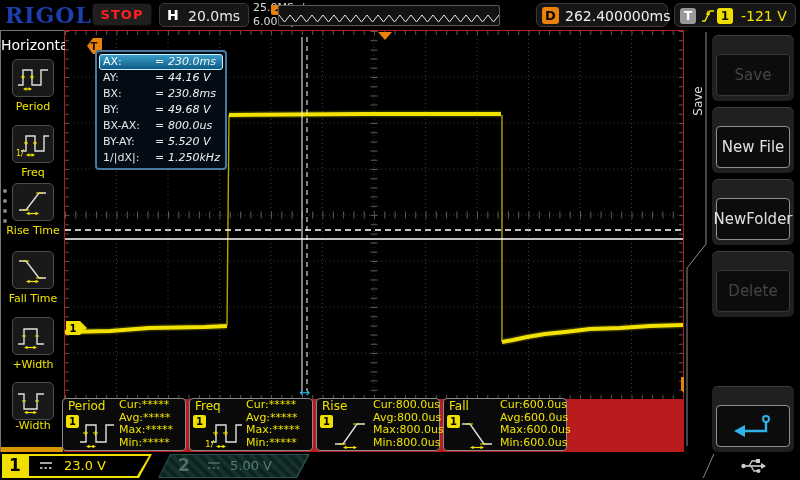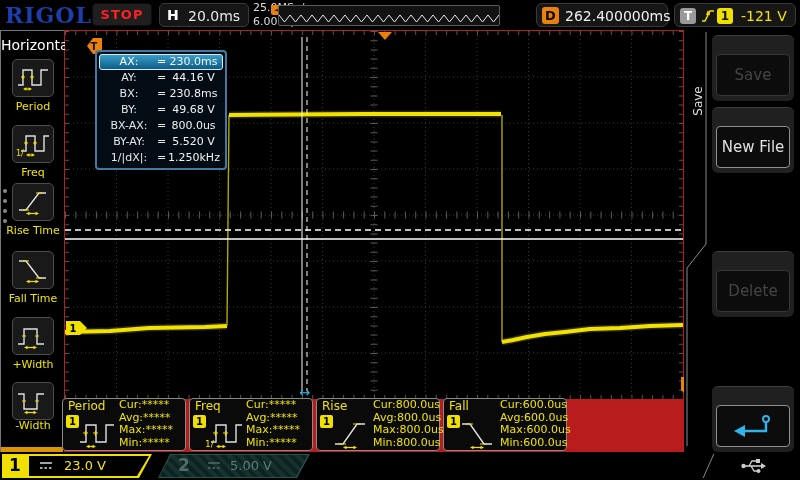--- a/index.html
+++ b/index.html
@@ -50,24 +50,24 @@
   .lm-scroll { position:absolute; left:0; top:416px; width:62px; height:5px; background:#d99400; }
   .wave-stroke { stroke:#e0e0e0; fill:none; stroke-width:1.4; }
   .yel-stroke  { stroke:#f0e000; fill:none; stroke-width:1.2; }
   .yel-fill { fill:#f0e000; }
 
   
   #grat { position:absolute; left:65px; top:31px; width:618px; height:368px; background:#000; }
 
   
   #cursorbox { position:absolute; left:95px; top:50px; width:132px; background:rgba(3,14,24,0.88);
-               border:2px solid #46799f; border-radius:4px; padding:2px 2px;text-align:center; }
+               border:2px solid #46799f; border-radius:4px; padding:2px 2px; }
   .crow { display:grid; grid-template-columns:52px 13px auto; font-size:11px; line-height:14px;
           color:#e8e8e8; padding:0 3px; border:1px solid transparent; border-radius:3px; }
-  .crow .cv { color:#f2f2f2; }
+  .crow .cv { color:#f2f2f2;font-style:italic; }
   .crow.sel { background:linear-gradient(#3a9ec8,#0c5c86); border-color:#cfeeff; color:#fff; }
 
   
   #trigmark { position:absolute; left:681px; top:377px; width:15px; height:21px; }
 
   
   #rightmenu { position:absolute; left:684px; top:30px; width:116px; height:422px; background:#000; }
   .rm-tab { position:absolute; left:-26px; top:64px; width:80px; height:14px; text-align:center;
             color:#ddd; font-size:12px; transform:rotate(-90deg); }
   .rbtn { position:absolute; left:28px; width:82px; height:66px; background:#202020; border-radius:6px;
@@ -344,20 +344,23 @@
       <path d="M22,2 V214 L3,238 V416" stroke="#8a8a8a" stroke-width="1" fill="none"></path>
     </svg>
     <div class="rm-tab">Save</div>
 
     <div class="rbtn disabled" style="top:5px">
       <div class="inner">Save</div>
     </div>
     <div class="rbtn" style="top:77px">
       <div class="inner">New File</div>
     </div>
+    <div class="rbtn" style="top:149px">
+      <div class="inner">NewFolder</div>
+    </div>
     <div class="rbtn disabled" style="top:221px">
       <div class="inner">Delete</div>
     </div>
     <div class="rbtn" style="top:356px">
       <div class="inner">
         <svg width="46" height="26">
           <circle cx="36" cy="6" r="3" stroke="#2fb3e8" stroke-width="2" fill="none"></circle>
           <path d="M36,9 V18 H13" stroke="#2fb3e8" stroke-width="2.4" fill="none"></path>
           <polygon points="15,12 15,24 4,18" fill="#2fb3e8"></polygon>
         </svg>

